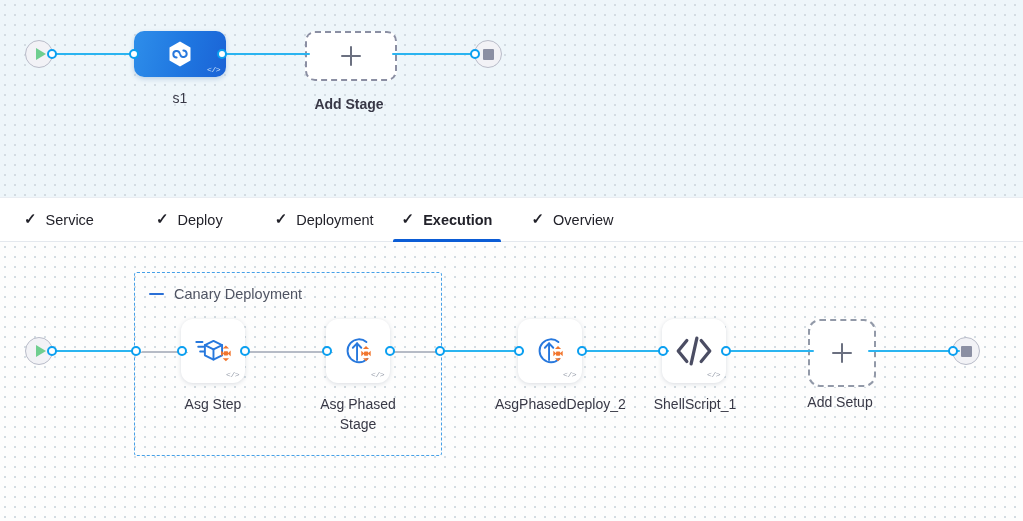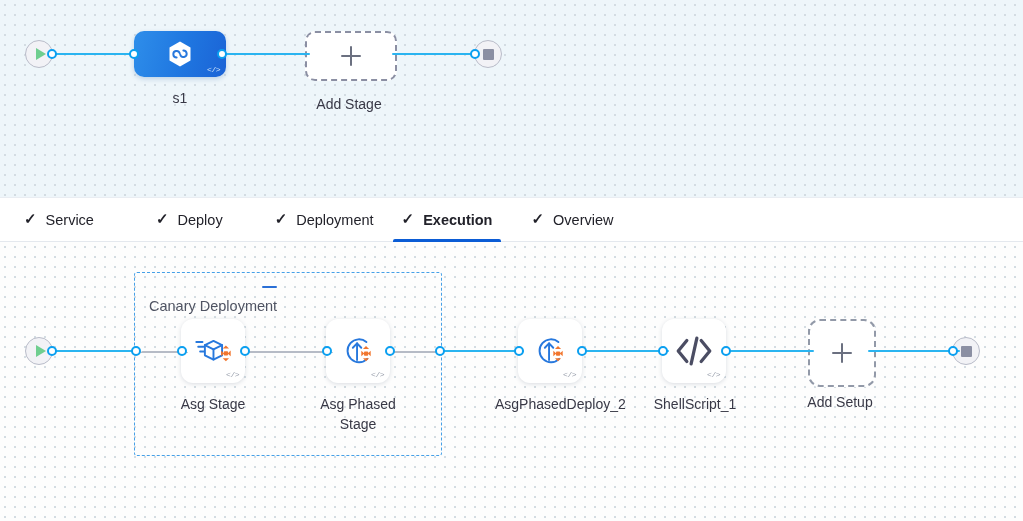--- a/index.html
+++ b/index.html
@@ -129,21 +129,21 @@
     position:absolute;text-align:center;font-size:14px;color:#383846;
     line-height:20px;
   }
 
   
   .group{
     position:absolute;border:1.3px dashed #45a0e8;border-radius:3px;
     background:rgba(255,255,255,0);
   }
   .group-head{
-    position:absolute;left:14px;top:13px;display:flex;align-items:flex-end;gap:10px;flex-direction:column;
+    position:absolute;left:14px;top:13px;display:flex;align-items:center;gap:10px;
   }
   .minus-icon{
     width:15px;height:2.4px;background:#2a6fd6;border-radius:2px;display:block;
   }
   .group-title{font-size:14.5px;color:#4f5362;}
 </style>
 </head>
 <body>
 
 <div class="app">
@@ -167,21 +167,21 @@
       </svg>
       <span class="code-badge">&lt;/&gt;</span>
     </div>
     <div class="dot" style="left:129px;top:49px;"></div>
     <div class="dot" style="left:217px;top:49px;"></div>
     <div class="nlabel" style="left:120px;top:88px;width:120px;">s1</div>
 
     <div class="add-stage" style="left:305px;top:31px;">
       <span class="plus"></span>
     </div>
-    <div class="nlabel" style="left:289px;top:94px;width:120px;">Add Stage</div>
+    <div class="nlabel" style="left:289px;top:94px;width:120px;font-weight:bold;">Add Stage</div>
 
     <div class="node terminal" style="left:474px;top:40px;">
       <span class="stop-sq"></span>
     </div>
     <div class="dot" style="left:470px;top:49px;"></div>
   </div>
 
   <div class="tabbar">
     <div class="tab" style="margin-left:24px;">
       <span class="check">✓</span>
@@ -246,21 +246,21 @@
           <path d="M40.5 21.5 l-3.2 3 3.2 3 z"></path>
           <path d="M32.2 19.4 l3.3 -3.2 3.3 3.2 z"></path>
           <path d="M32.2 29.6 l3.3 3.2 3.3 -3.2 z"></path>
           <rect x="33.3" y="22.3" width="4.4" height="4.4" rx="0.8"></rect>
         </g>
       </svg>
       <span class="code-badge">&lt;/&gt;</span>
     </div>
     <div class="dot" style="left:177px;top:104px;"></div>
     <div class="dot" style="left:240px;top:104px;"></div>
-    <div class="nlabel" style="left:153px;top:152px;width:120px;">Asg Stage</div>
+    <div class="nlabel" style="left:153px;top:152px;width:120px;">Asg Step</div>
 
     <div class="step" style="left:326px;top:77px;">
       <svg width="42" height="42" viewBox="0 0 44 44">
         <g fill="none" stroke="#2778dd" stroke-width="2" stroke-linecap="round">
           <path d="M30.8 12.6 A12 12 0 1 0 31.6 30.2"></path>
           <path d="M21 31.5 L21 14.2"></path>
           <path d="M16.6 18.6 L21 14.0 L25.4 18.6"></path>
         </g>
         <g fill="#f2762e">
           <path d="M25.5 21.8 l3.1 2.9 -3.1 2.9 z"></path>

